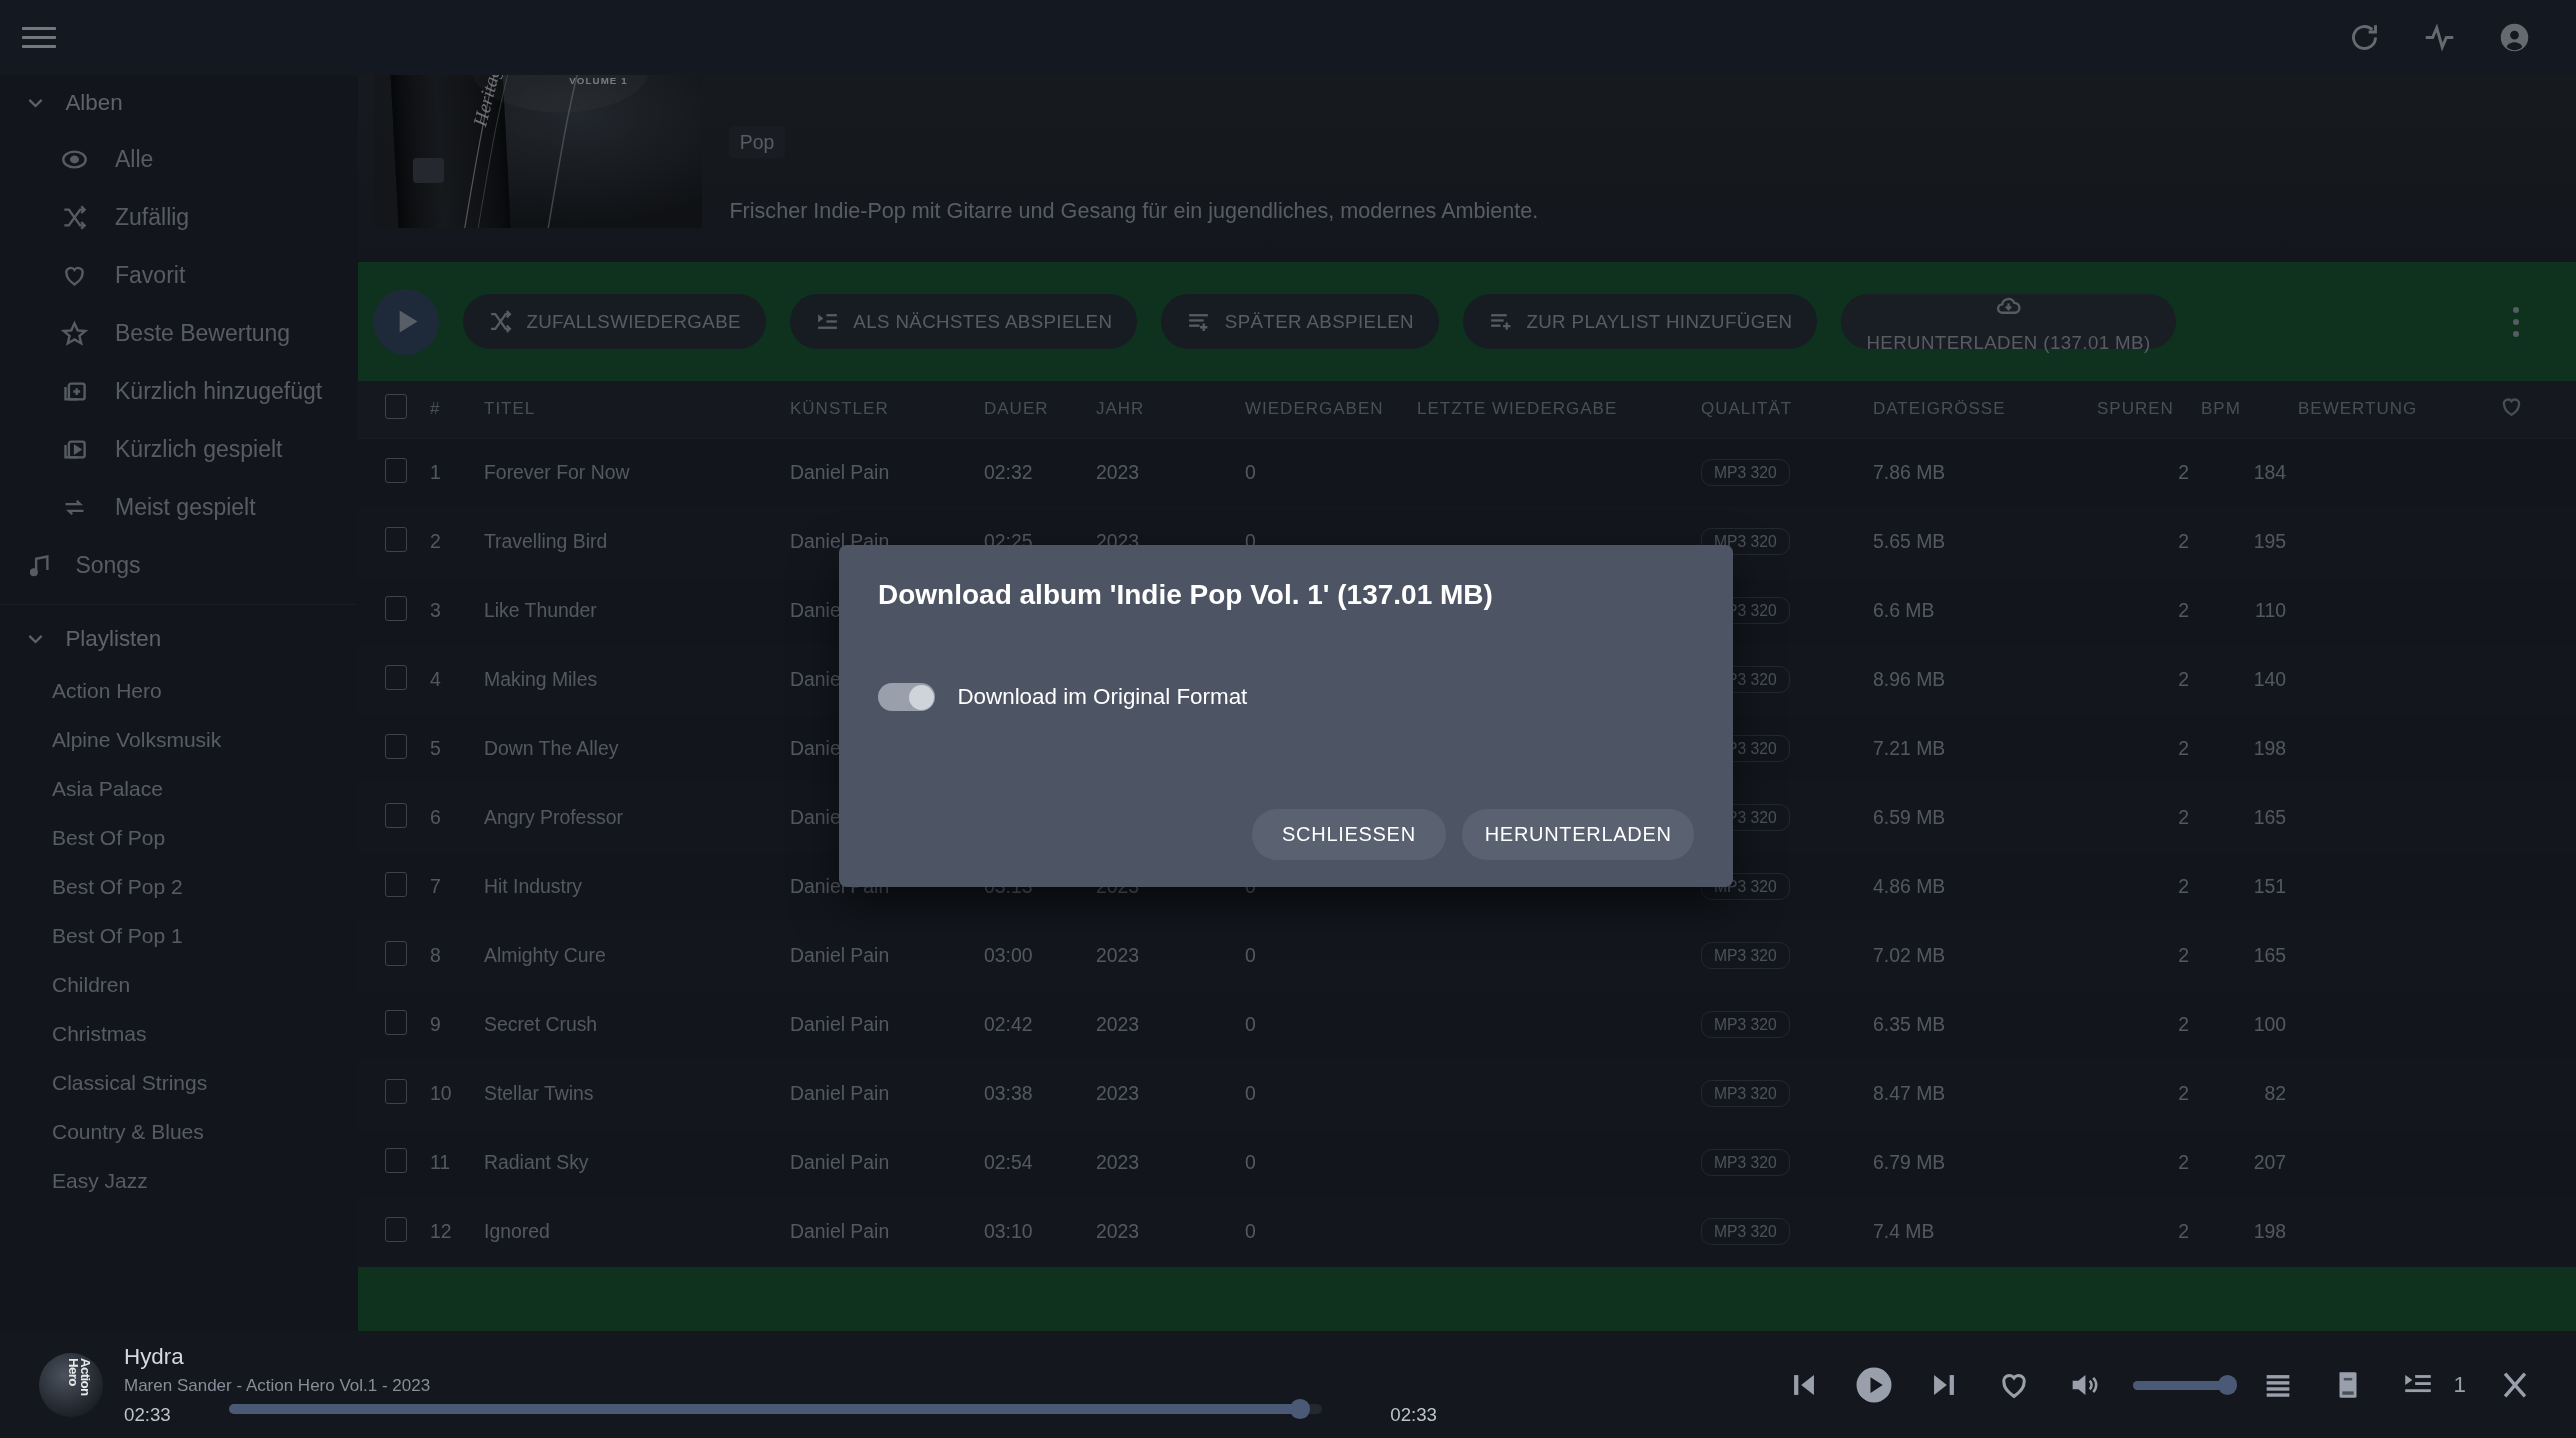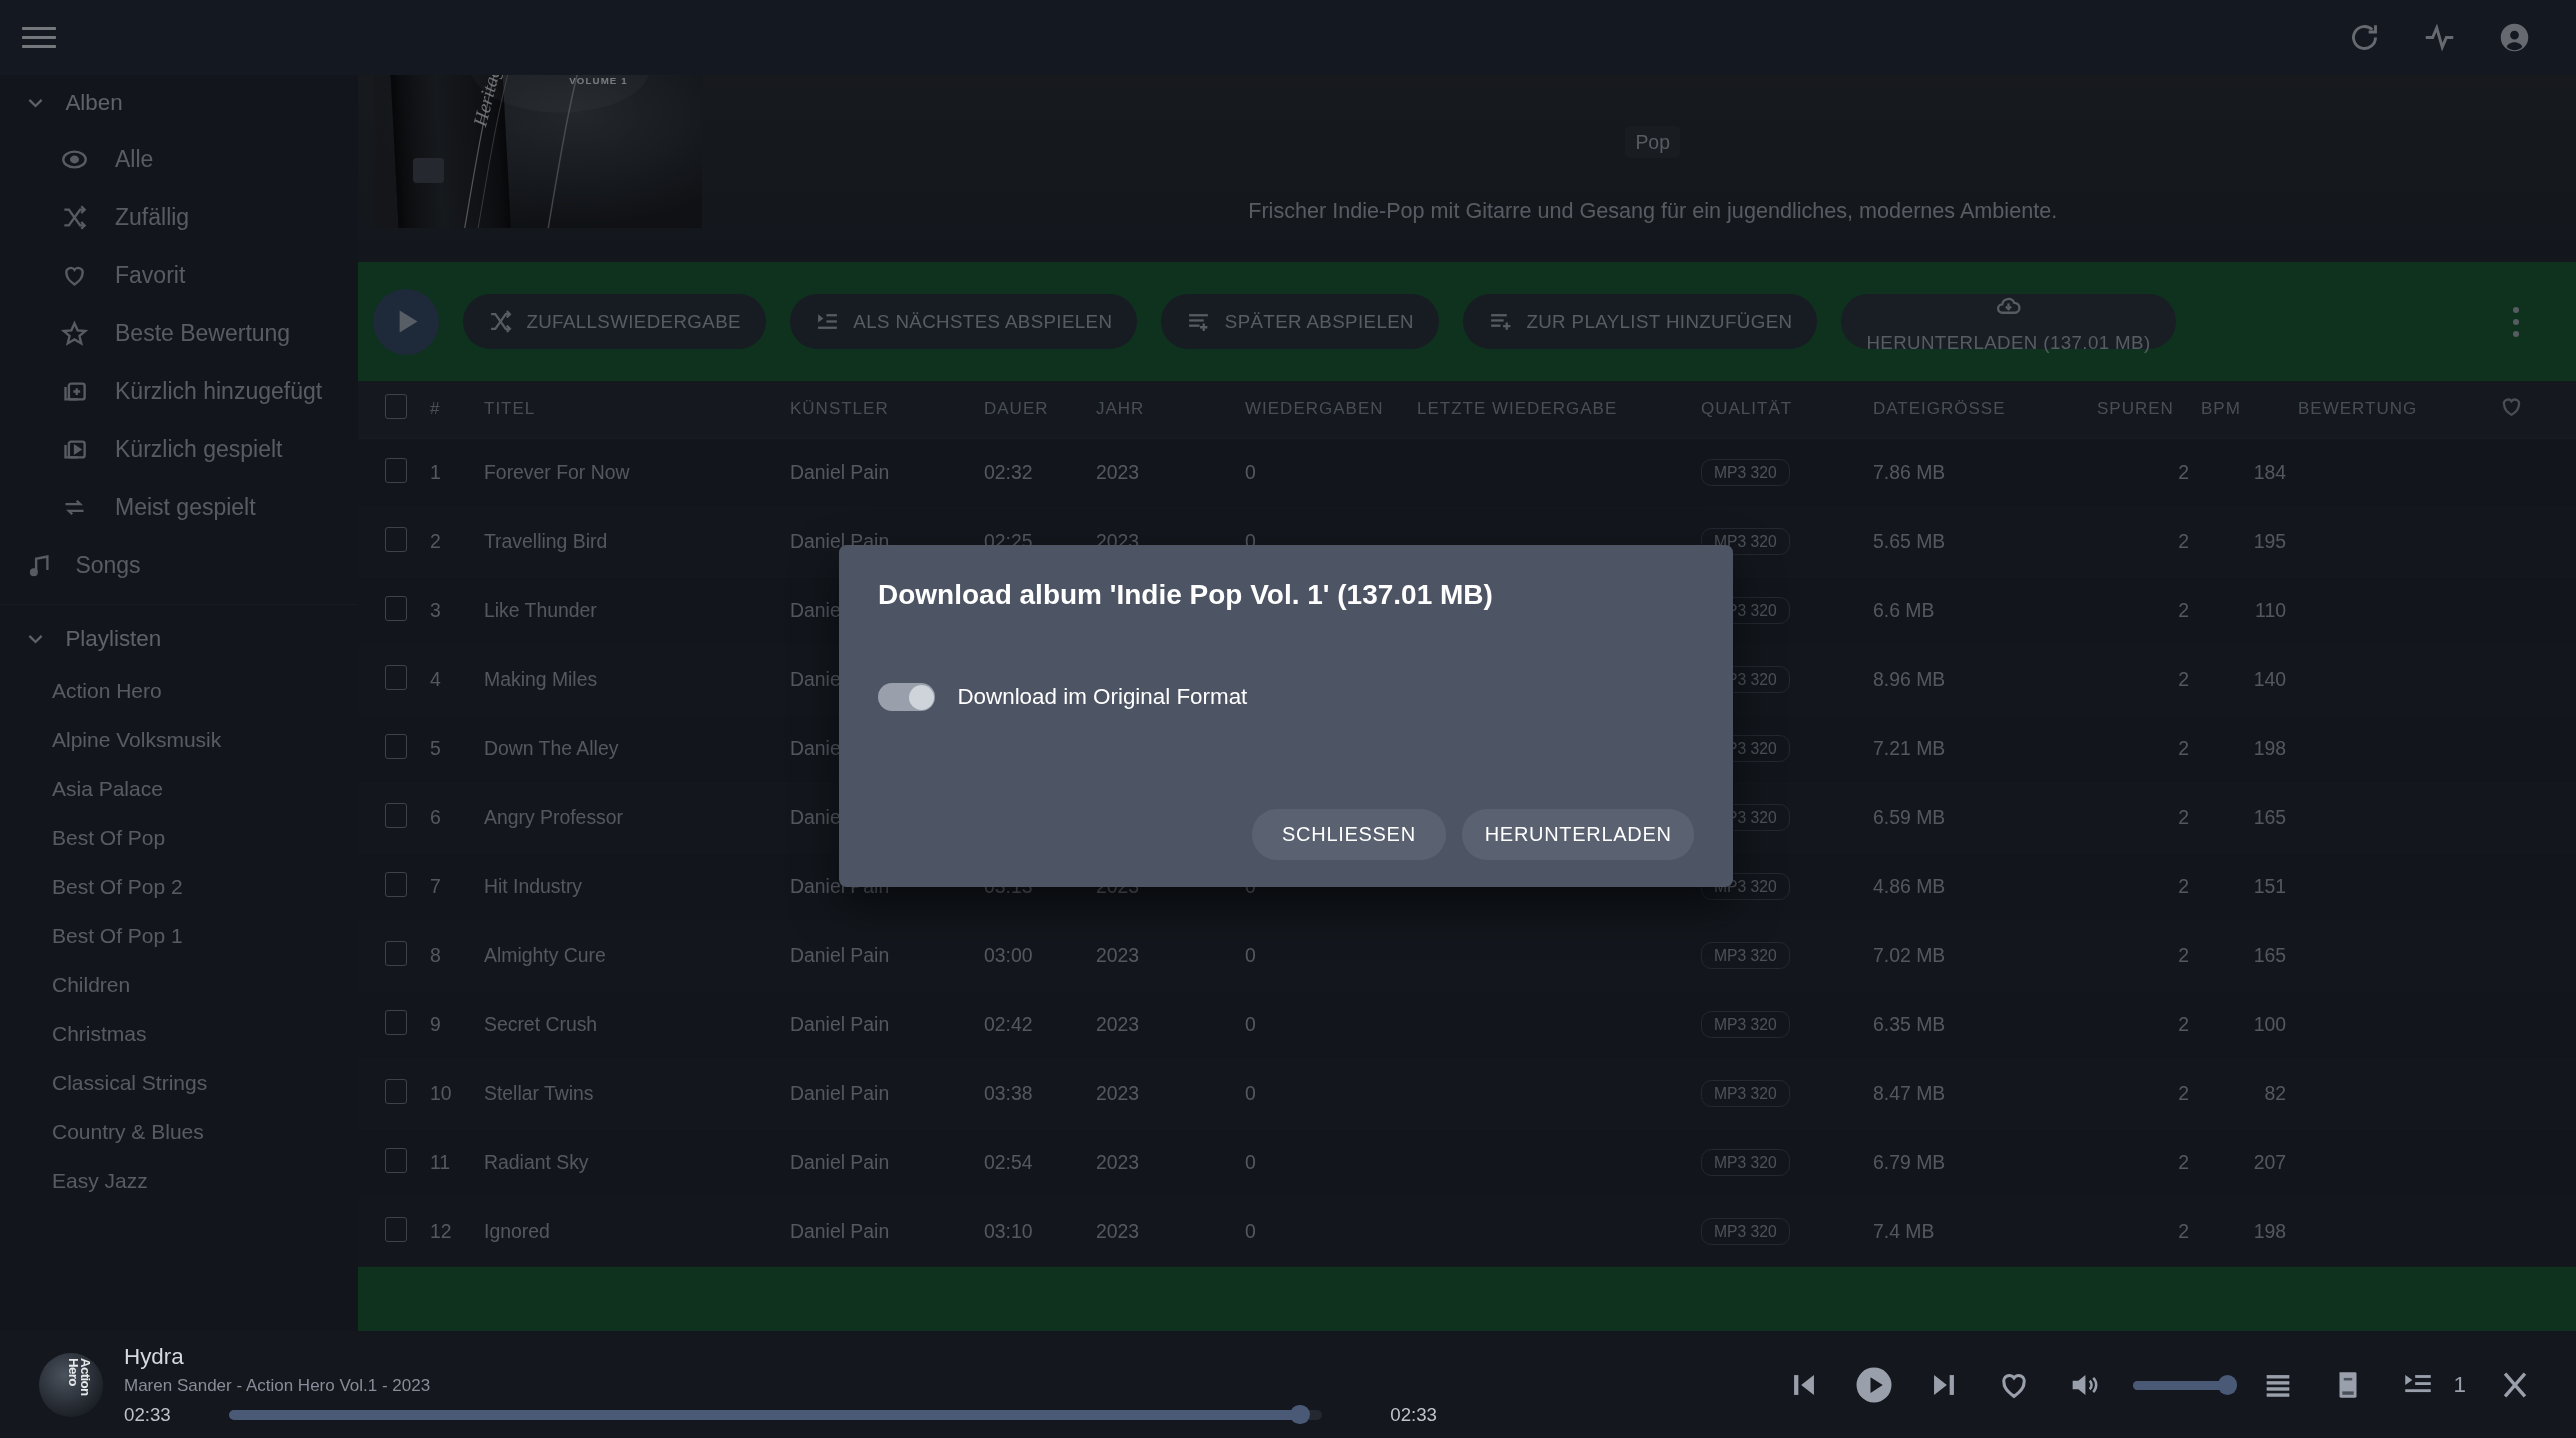--- a/index.html
+++ b/index.html
@@ -78,21 +78,21 @@
     background: linear-gradient(90deg,#0b0c0e 0%,#23262b 40%,#0d0e11 100%);
     border-radius: 10.4px; transform: rotate(-3deg);
     box-shadow: inset 0 0 15px #000;
   }
   .cover::after {
     content:""; position:absolute; left: 39px; top: 7.5px; width: 31px; height: 25px;
     background: #3d424a; border-radius: 3.7px;
     box-shadow: 0 112px 0 #3d424a, 0 0px 0 #3d424a;
   }
   .cover-strings { position:absolute; left:0; top:0; width:100%; height:100%; z-index:2; }
-  .album-meta { padding-top: 51px; padding-left: 27px; flex: 1; text-align: center; }
+  .album-meta { padding-top: 51px; padding-left: 27px; flex: 1; }
   .genre-chip {
     display:inline-block; color:#9aa0ab; font-size: 19.4px; padding: 4.5px 10.4px;
     border-radius: 4.5px; background: rgba(255,255,255,0.035);
   }
   .album-desc { margin-top: 40px; color: #9aa0ab; font-size: 21.6px; }
 
   .actionbar {
     display:flex; align-items:center; height: 119px; padding-left: 15px; gap: 24px;
     position: relative;
     justify-content: center;
@@ -194,21 +194,21 @@
     background: radial-gradient(circle at 40% 35%, #4a525c 0%, #1b1f26 75%);
     position: relative; overflow: hidden;
   }
   .np-cover span {
     position:absolute; left: 28px; top: 4.5px; color:#e6e8ea; font-size: 13.4px; font-weight:bold;
     writing-mode: vertical-rl; letter-spacing: -0.7px; line-height: .9;
   }
   .np-info { margin-left: 21px; width: 1313px; }
   .np-title { color: #d6d9de; font-size: 22.4px; }
   .np-sub { color: #878d98; font-size: 17px; margin-top: 6px; }
-  .np-prog-row { display:flex; align-items:center; gap: 33px; margin-top: 7.5px; }
+  .np-prog-row { display:flex; gap: 33px; margin-top: 7.5px; }
   .np-time { color: #bfc3ca; font-size: 18.7px; width: 72px; }
   .np-bar {
     flex: 1; height: 10.4px; background: #232831; border-radius: 5.2px; position: relative;
     cursor: pointer;
   }
   .np-bar .fill { position:absolute; left:0; top:0; height:10.4px; width: 98%; background:#4a5a76; border-radius:5.2px; }
   .np-bar .knob { position:absolute; left: calc(98% - 9.7px); top: -4.5px; width: 19.4px; height: 19.4px; border-radius:50%; background:#4a5a76; }
   .np-time-right { color: #bfc3ca; font-size: 18.7px; width: 82px; text-align: right; }
   .ctrls { margin-left: auto; margin-right: 40px; display:flex; align-items:center; gap: 27px; }
   .cbtn { width: 43px; height: 43px; display:flex; align-items:center; justify-content:center; cursor:pointer; }

